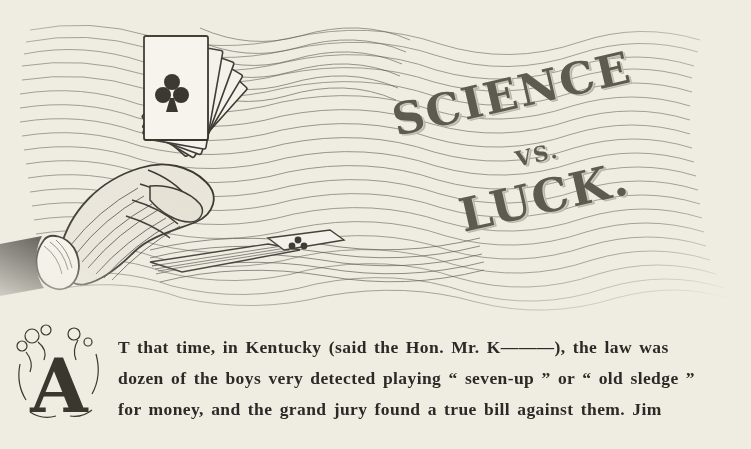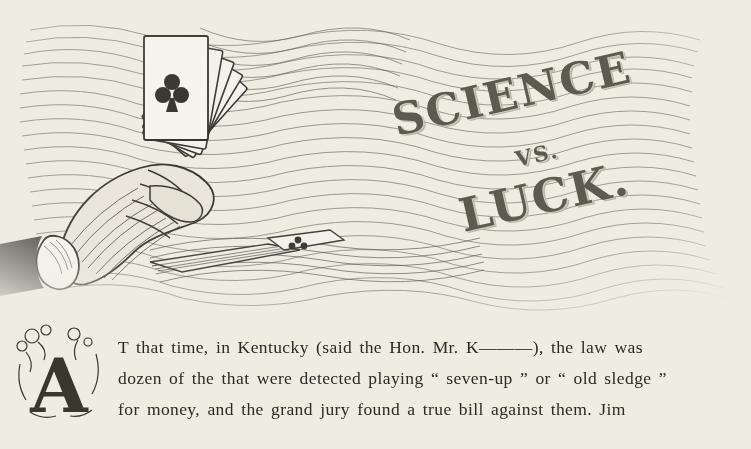--- a/index.html
+++ b/index.html
@@ -93,20 +93,21 @@
   }
   .line {
     font-family: "Liberation Serif", serif;
     font-size: 17.5px;
     color: #2b2a26;
     letter-spacing: 0.4px;
     word-spacing: 2.5px;
     height: 31px;
     line-height: 31px;
     white-space: nowrap;
+    font-weight: bold;
   }
   .line.first {
     text-indent: 0;
   }
 </style>
 </head>
 <body>
 
 <div class="page">
 
@@ -299,18 +300,18 @@
           <path d="M84 34 q6 22 -4 40"></path>
           <path d="M18 92 q12 8 26 4"></path>
           <path d="M58 96 q12 2 22 -6"></path>
         </g>
         <text x="47" y="92" text-anchor="middle" font-family="DejaVu Serif, serif" font-size="74" font-weight="bold" fill="#3a372f">A</text>
       </svg>
     </div>
 
     <div class="body-lines">
       <div class="line first">T that time, in Kentucky (said the Hon. Mr. K———), the law was</div>
-      <div class="line">dozen of the that were detected playing “ seven-up ” or “ old sledge ”</div>
+      <div class="line">dozen of the boys very detected playing “ seven-up ” or “ old sledge ”</div>
       <div class="line">for money, and  the grand jury found a true bill against them.  Jim</div>
     </div>
 
   </div>
 </div>
 
 </body></html>

